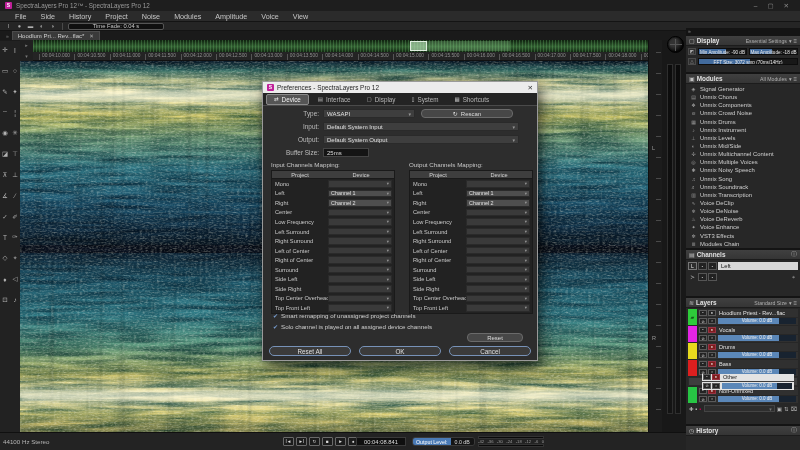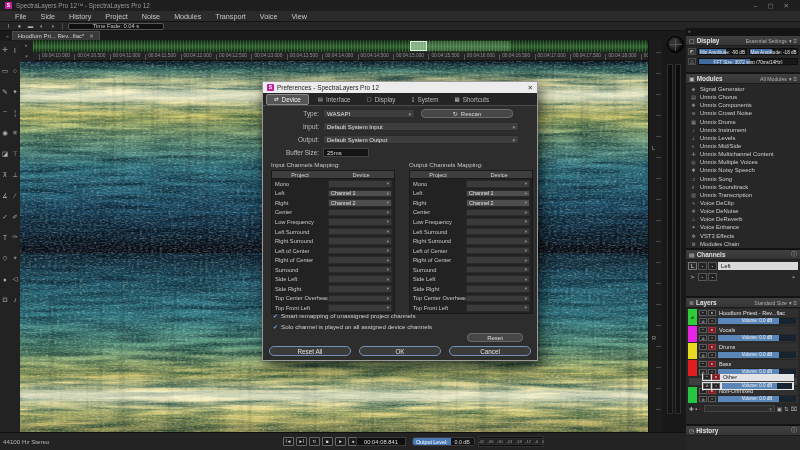--- a/index.html
+++ b/index.html
@@ -143,21 +143,21 @@
     </div>
   </div>
 
   <div class="abs menubar" id="menubar">
       <span>File</span>
       <span>Side</span>
       <span>History</span>
       <span>Project</span>
       <span>Noise</span>
       <span>Modules</span>
-      <span>Transport</span>
+      <span>Amplitude</span>
       <span>Voice</span>
       <span>View</span>
     </div>
 
   <div class="abs optionsbar">
     <span id="opticons" style="display:flex;gap:2px">
         <span class="opticon">Ι</span>
         <span class="opticon">●</span>
         <span class="opticon">▬</span>
         <span class="opticon">◐</span>

